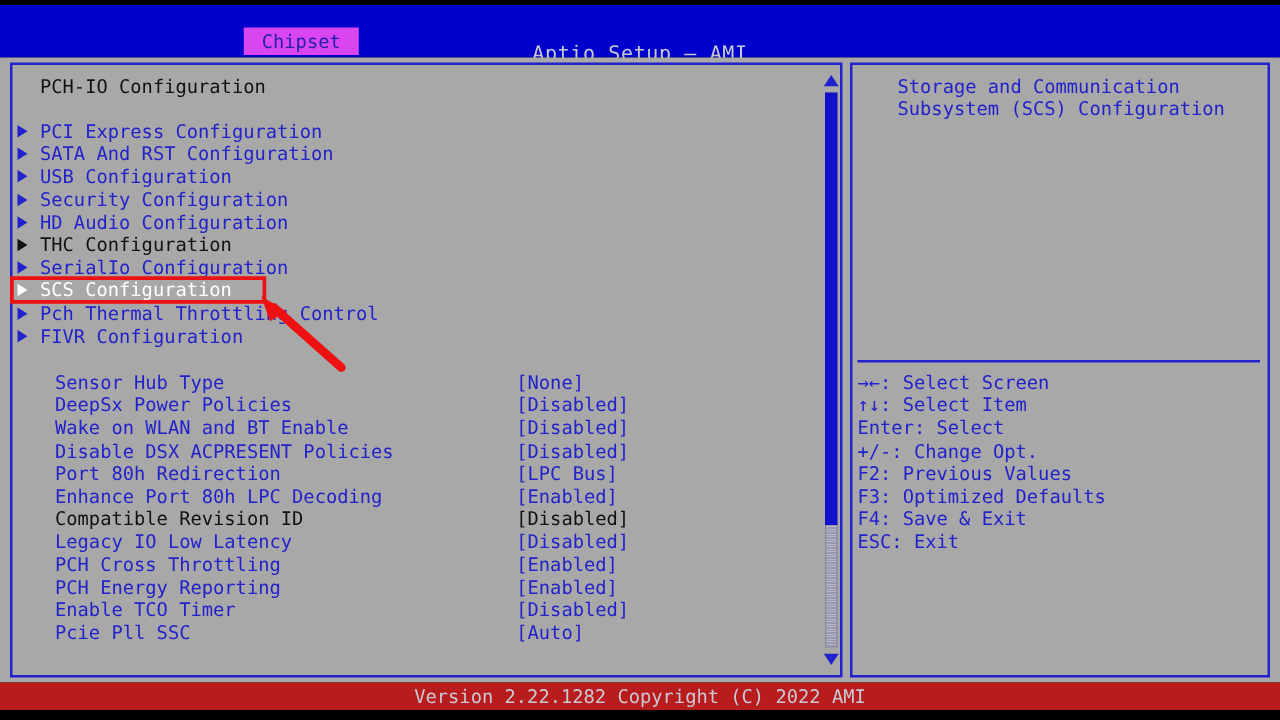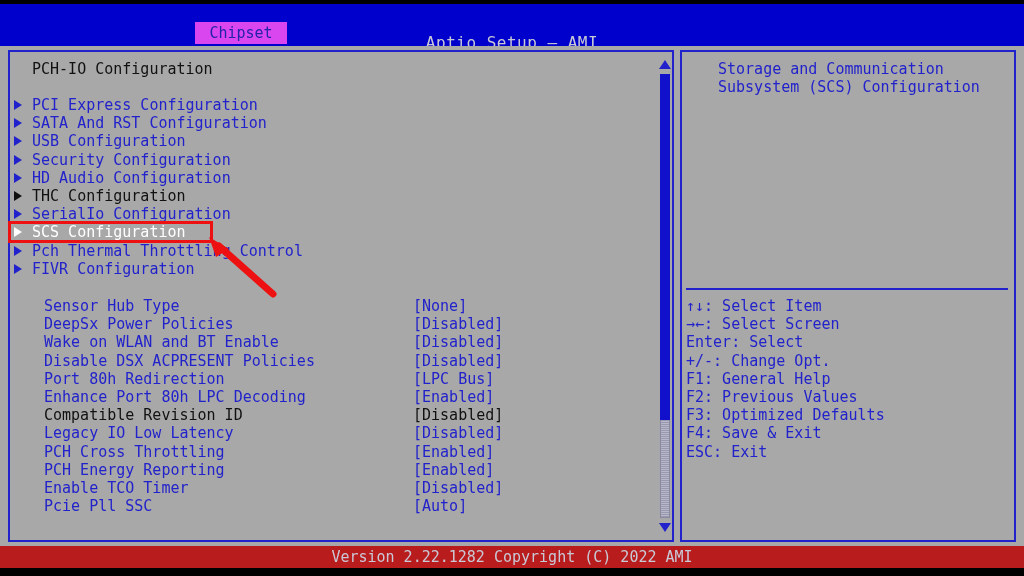--- a/index.html
+++ b/index.html
@@ -324,25 +324,24 @@
     <div class="sb-track"></div>
     <div class="sb-thumb"></div>
     <div class="sb-arrow down"></div>
   </div>
 
   <div class="right-panel"></div>
   <div class="help-text">Storage and Communication
 Subsystem (SCS) Configuration</div>
   <div class="rp-divider"></div>
   <div class="keys">
+      <div class="key-row">→←: Select Screen</div>
       <div class="key-row">↑↓: Select Item</div>
-      <div class="key-row">→←: Select Screen</div>
       <div class="key-row">Enter: Select</div>
       <div class="key-row">+/-: Change Opt.</div>
-      <div class="key-row">F1: General Help</div>
       <div class="key-row">F2: Previous Values</div>
       <div class="key-row">F3: Optimized Defaults</div>
       <div class="key-row">F4: Save &amp; Exit</div>
       <div class="key-row">ESC: Exit</div>
     </div>
 
   <div class="footer">
     <div class="footer-text">Version 2.22.1282 Copyright (C) 2022 AMI</div>
   </div>
 

